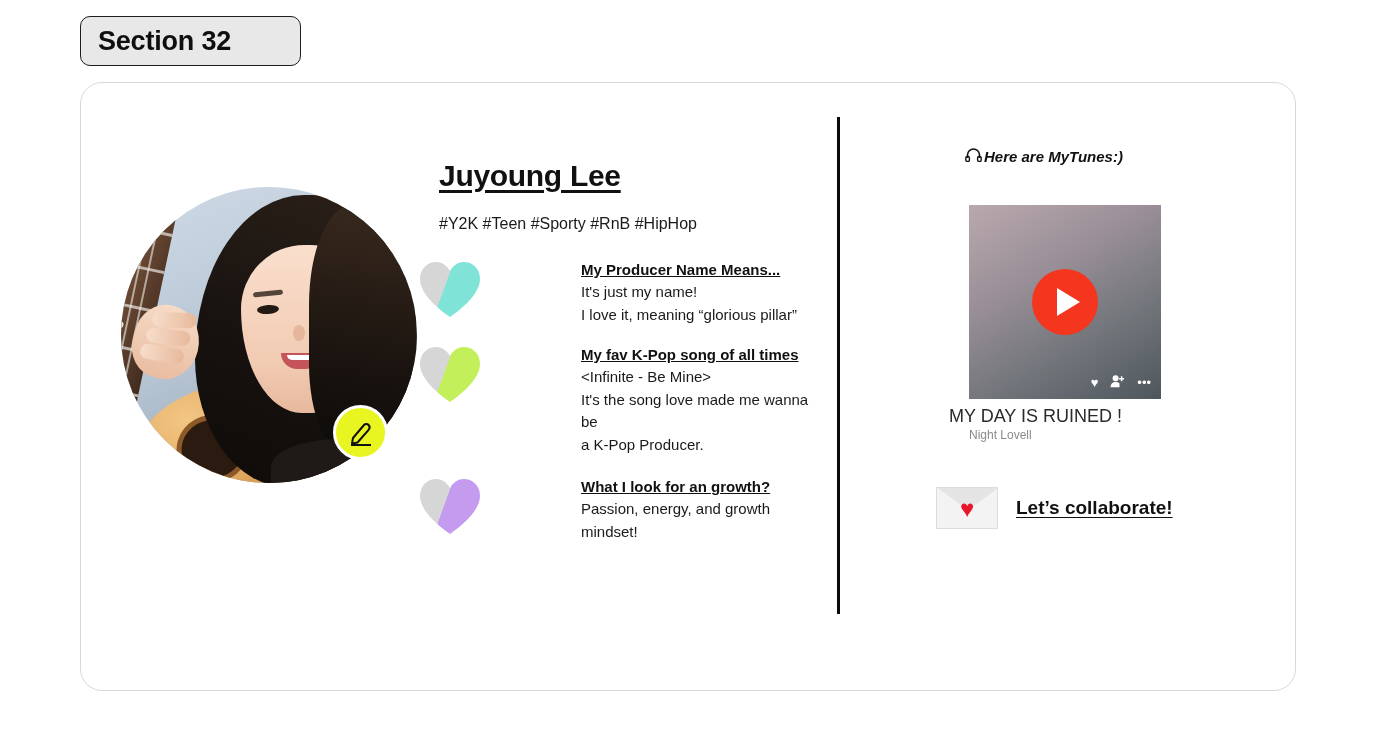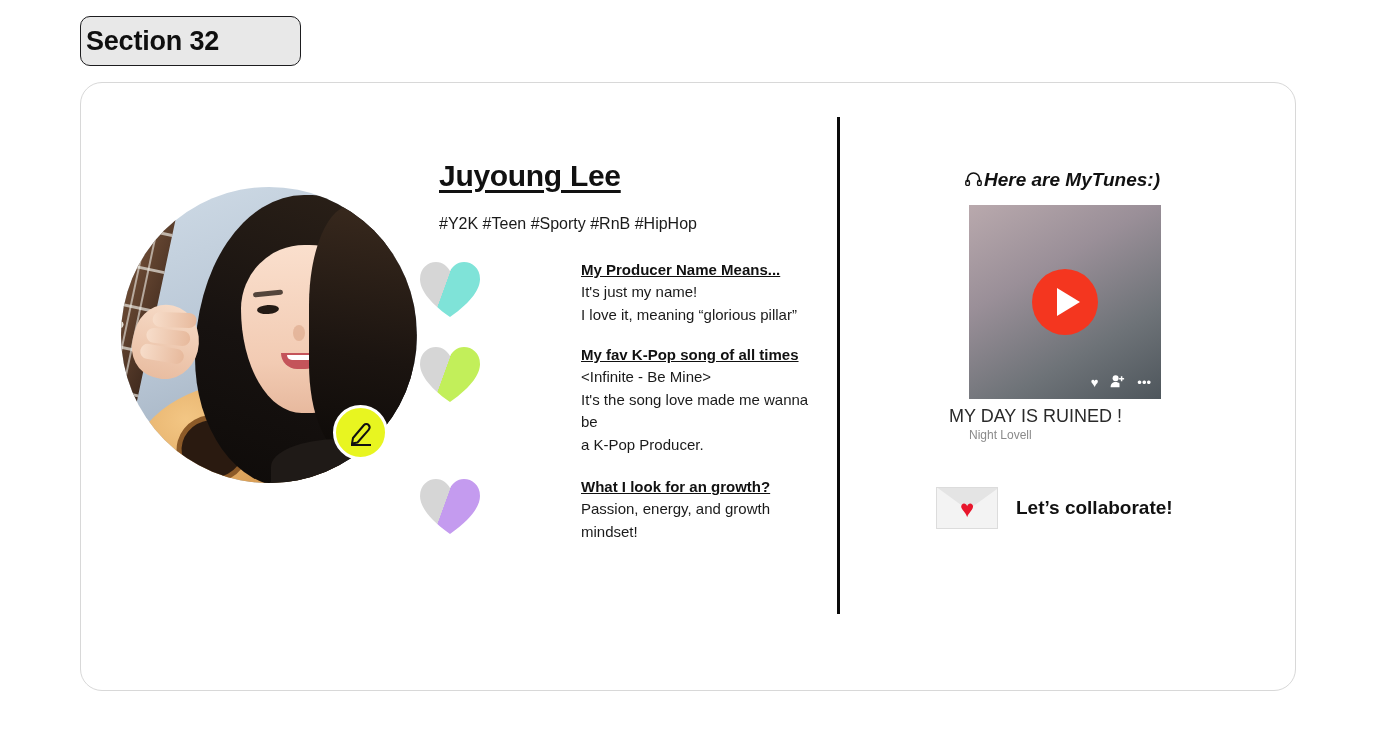--- a/index.html
+++ b/index.html
@@ -18,21 +18,21 @@
     position: absolute;
     left: 80px;
     top: 16px;
     width: 221px;
     height: 50px;
     background: #e8e8e8;
     border: 1.5px solid #1d1d1f;
     border-radius: 10px;
     display: flex;
     align-items: center;
-    padding-left: 5px;
+    padding-left: 17px;
   }
   .section-tab-label {
     font-size: 27px;
     font-weight: 700;
     color: #0f0f0f;
     letter-spacing: -0.2px;
   }
 
   
   .card {
@@ -283,22 +283,22 @@
   .qa-line {
     font-size: 15px;
     color: #1a1a1a;
     line-height: 1.5;
   }
 
   
   .tunes-head {
     position: absolute;
     left: 884px;
-    top: 86px;
-    font-size: 19px;
+    top: 64px;
+    font-size: 15px;
     font-style: italic;
     font-weight: 700;
     color: #111;
     display: flex;
     align-items: center;
     gap: 2px;
   }
   .headphone-icon { font-style: normal; font-size: 16px; }
 
   .player {
@@ -384,20 +384,21 @@
     left: 50%; top: 52%;
     transform: translate(-50%,-50%);
     font-size: 24px;
     color: #e8152b;
     line-height: 1;
   }
   .collab-label {
     font-size: 19px;
     font-weight: 700;
     color: #111;
+    text-decoration: underline;
     text-underline-offset: 3px;
   }
 </style>
 </head>
 <body>
 
 <div class="section-tab">
   <span class="section-tab-label">Section 32</span>
 </div>
 

